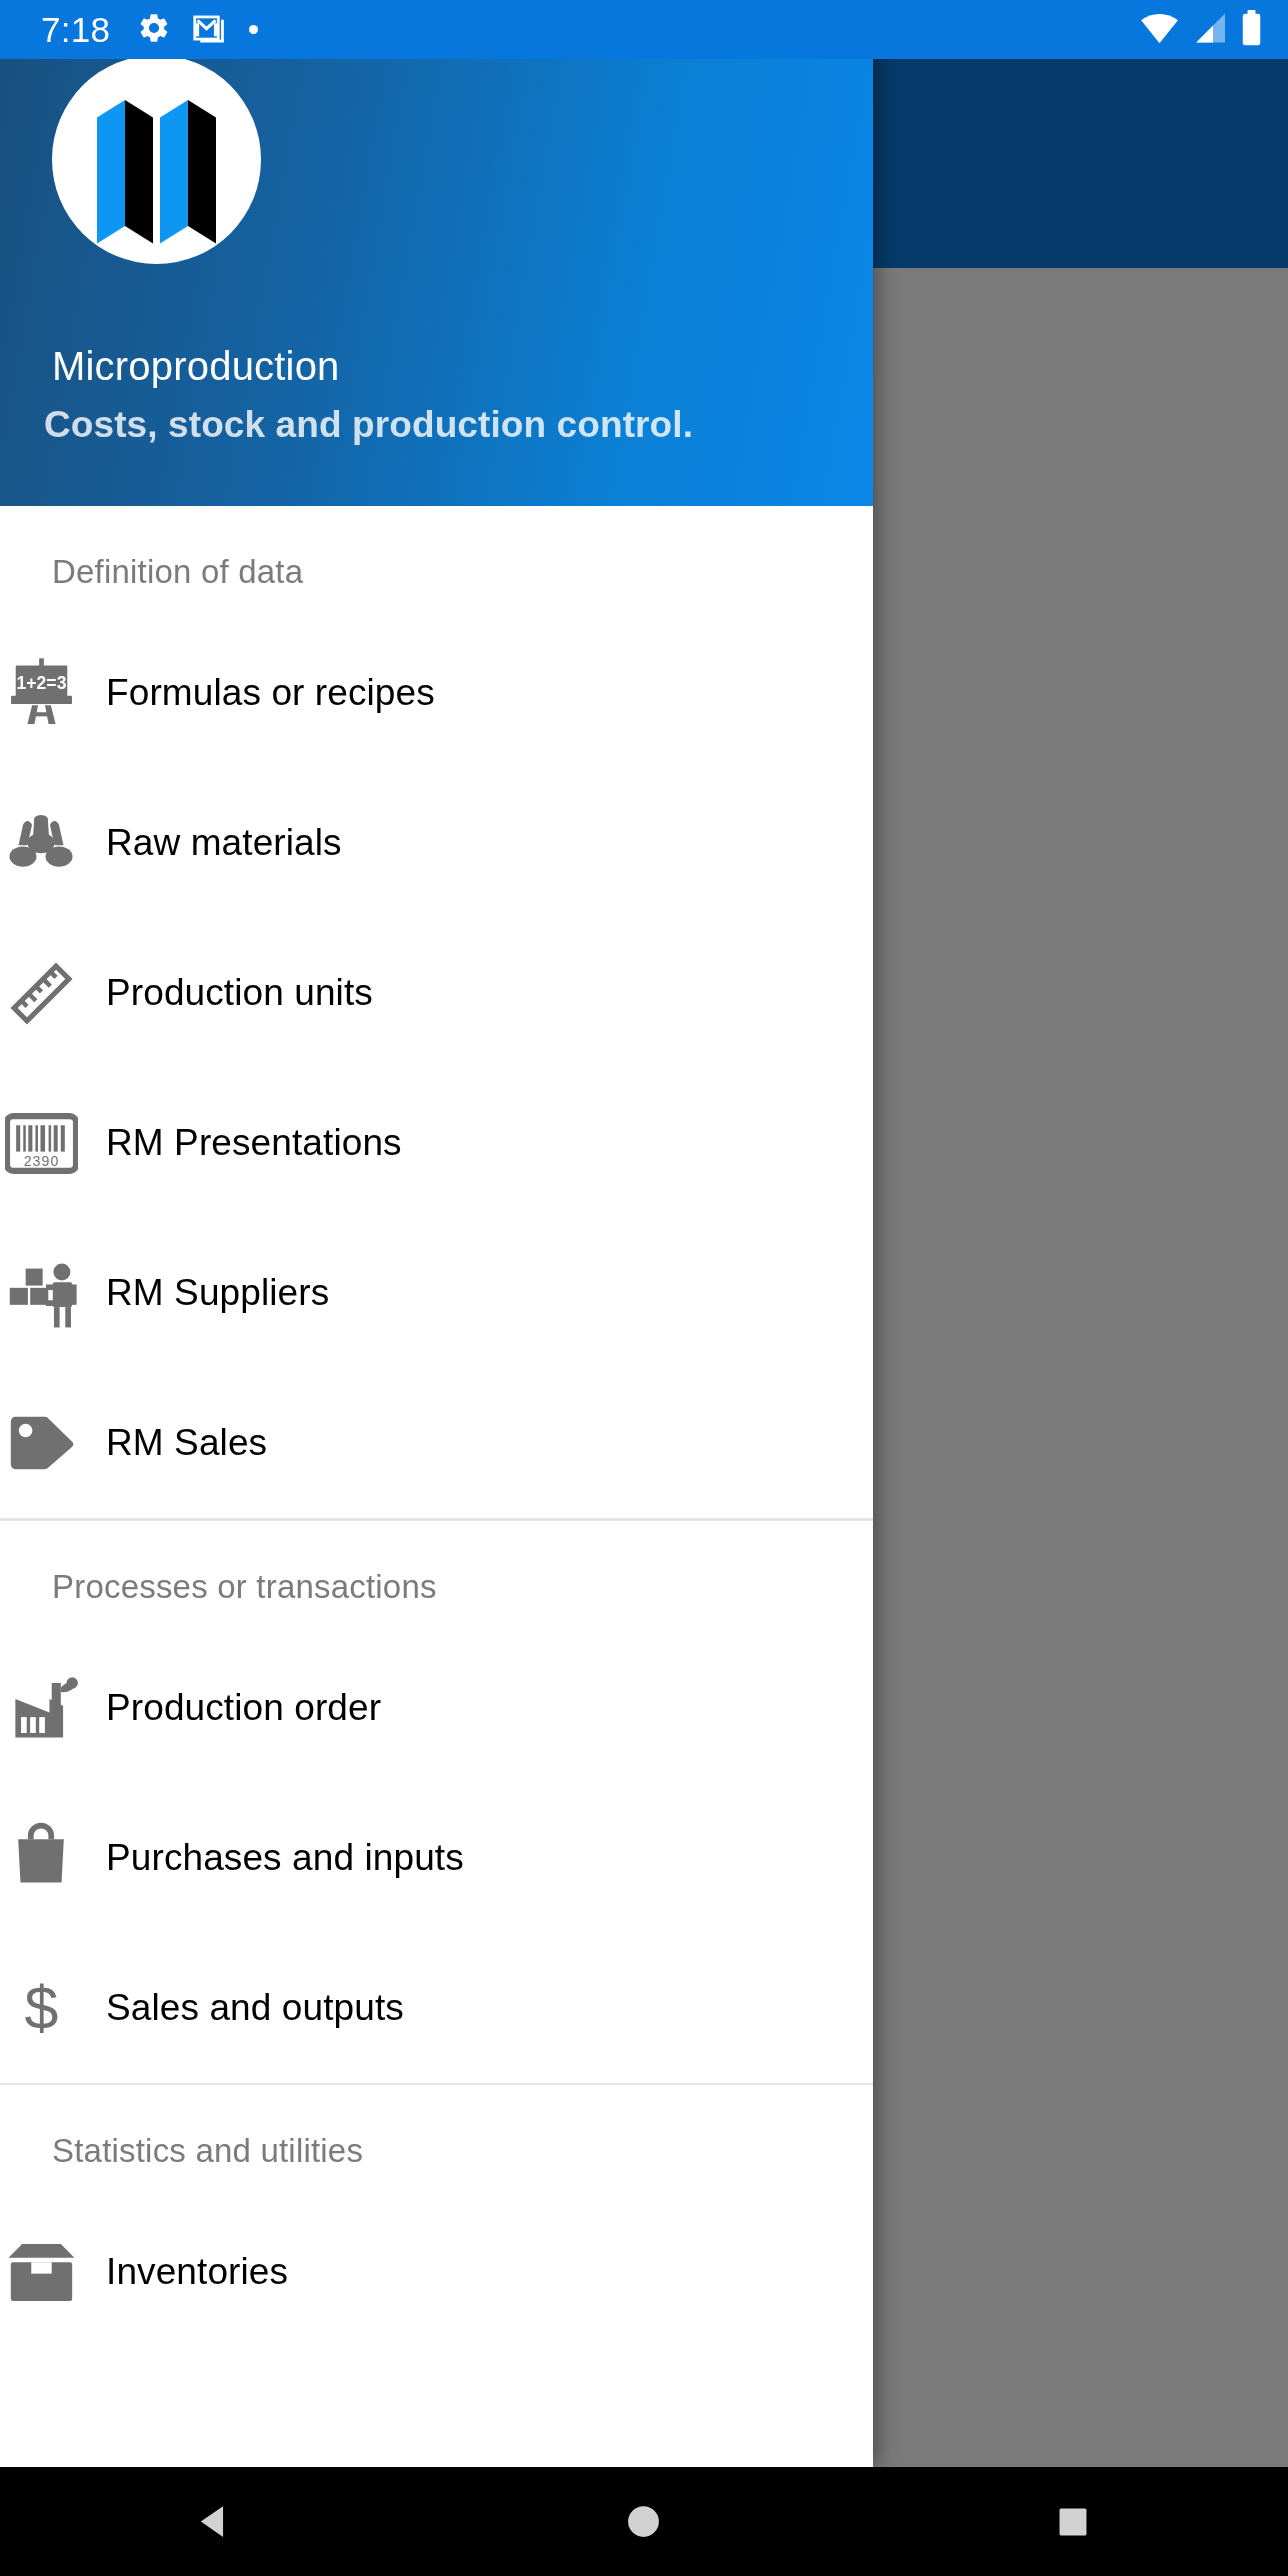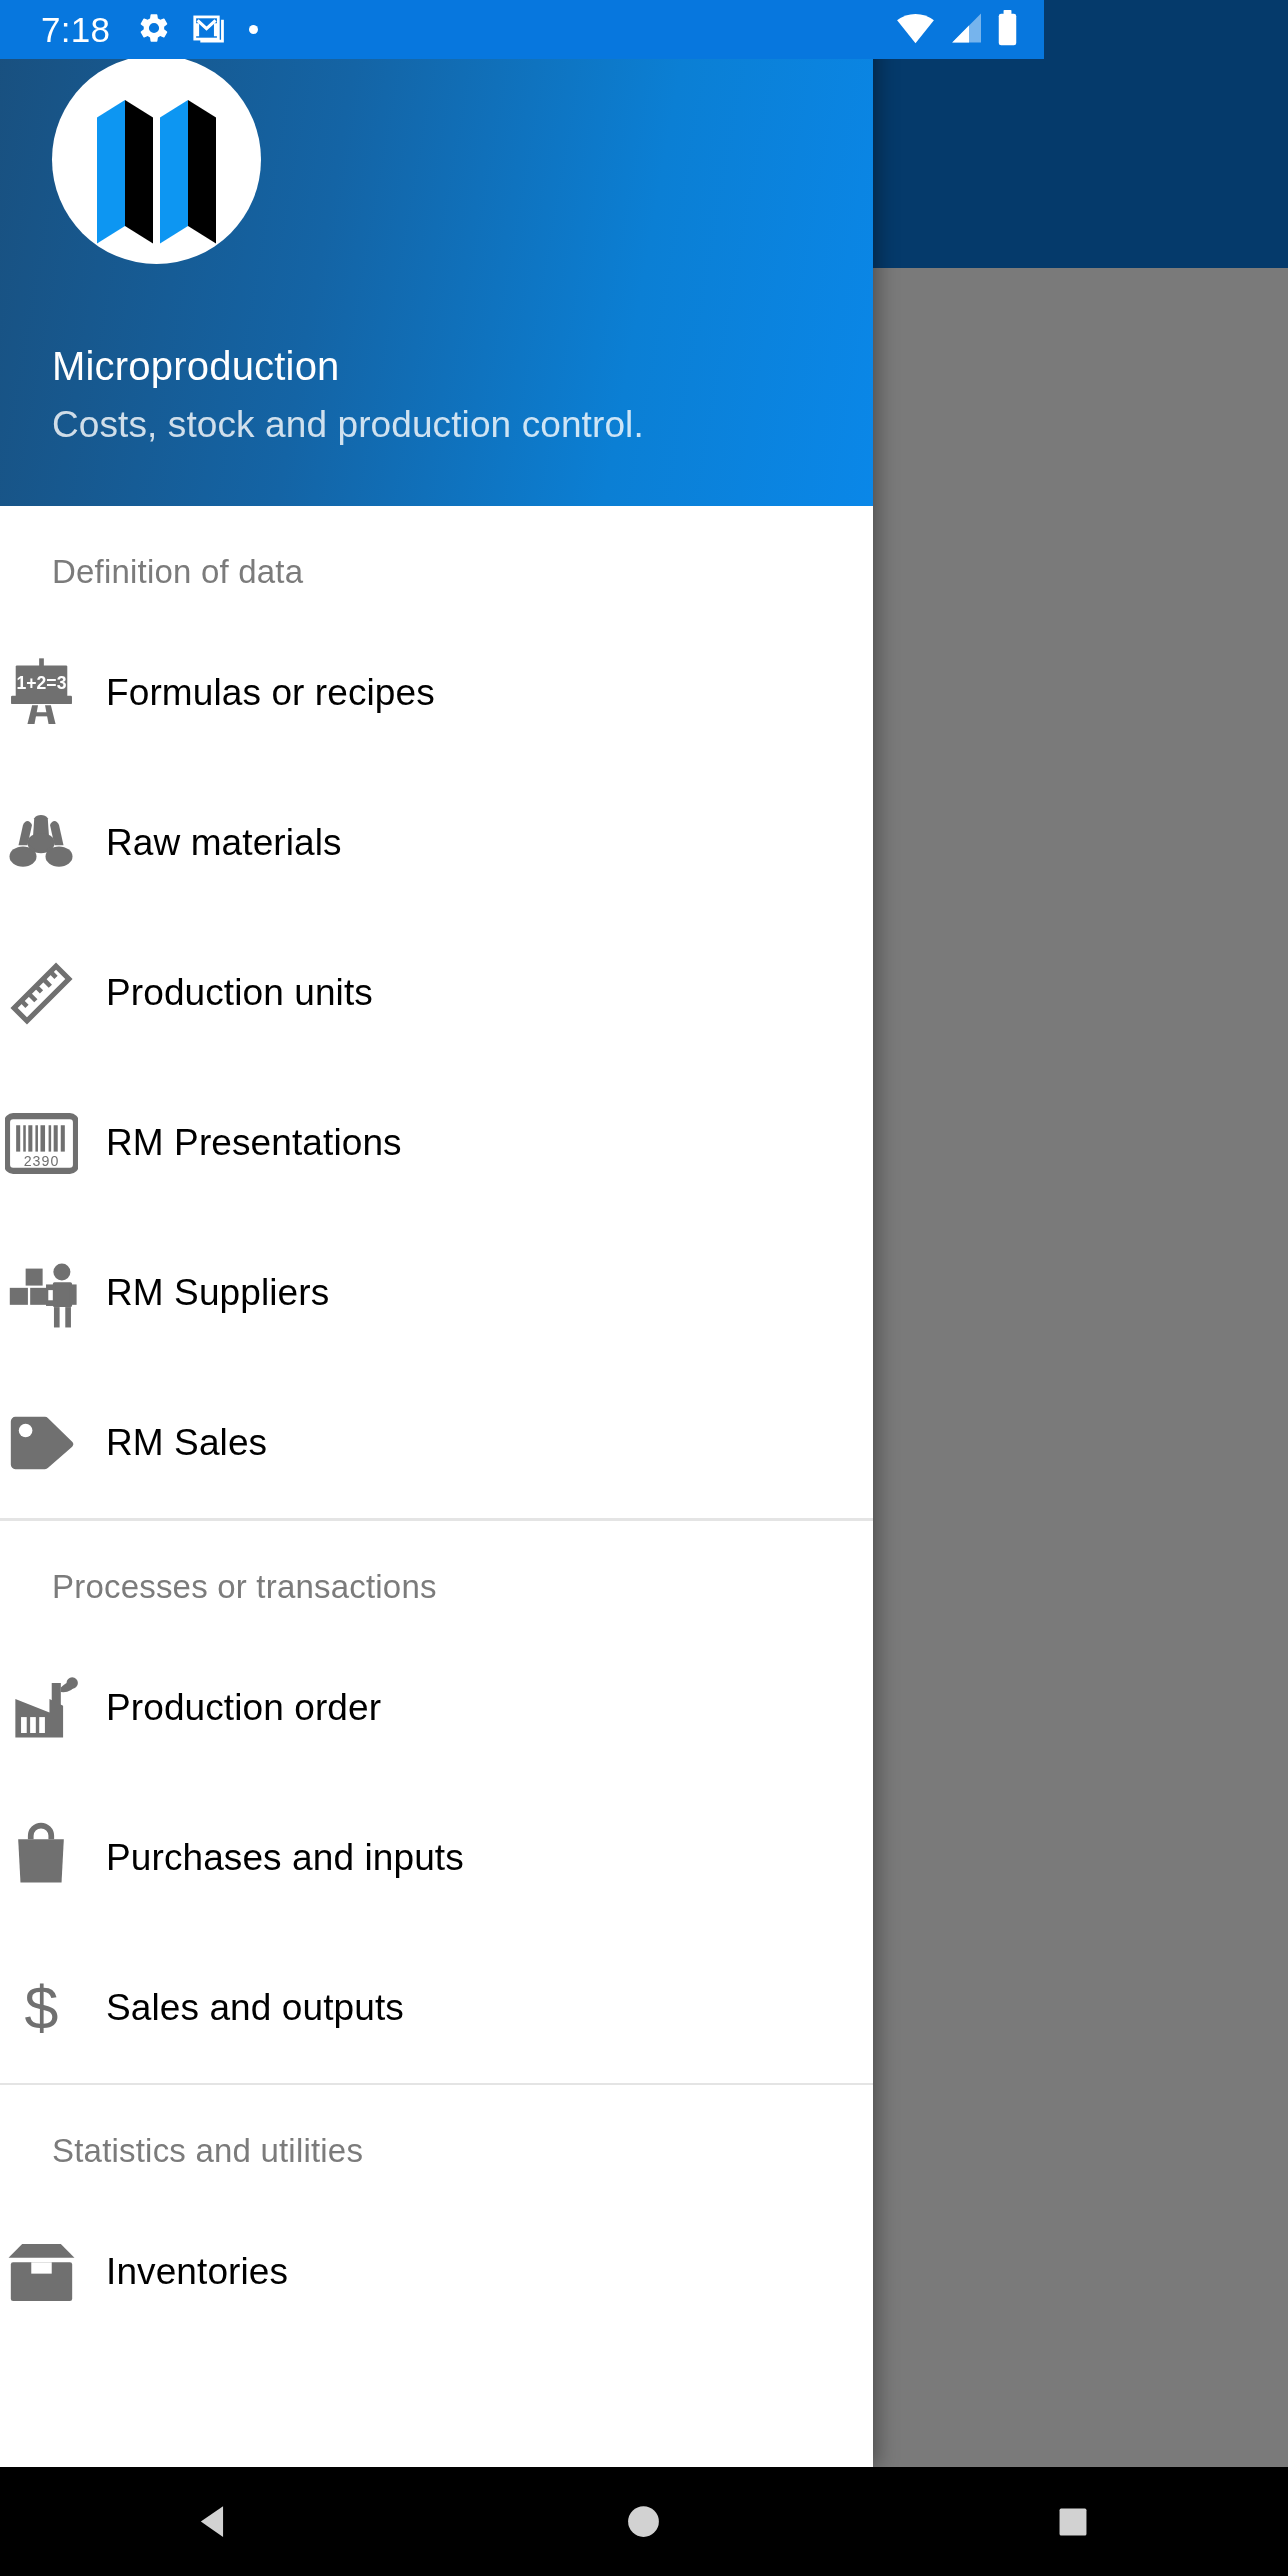--- a/index.html
+++ b/index.html
@@ -31,21 +31,21 @@
   }
 
   
   #scrim {
     position:absolute; left:0; top:0; width:1288px; height:2576px;
     background:rgba(0,0,0,.52);
   }
 
   
   #statusbar {
-    position:absolute; left:0; top:0; width:1044px; height:59px;
+    position:absolute; left:0; top:0; width:1288px; height:59px;
     background:#0777de; z-index:40;
     display:flex; align-items:center;
     padding:0 25px 0 41px;
     color:#ffffff;
   }
   #clock { font-size:35px; font-weight:400; letter-spacing:0.3px; }
   .sb-icons-left { display:flex; align-items:center; gap:20.6px; margin-left:27px; }
   .sb-icons-right { margin-left:auto; display:flex; align-items:center; gap:11.6px; }
   .sb-dot { width:9.8px; height:9.8px; border-radius:50%; background:#fff; display:block; }
 
@@ -66,22 +66,22 @@
     width:209px; height:209px; border-radius:50%;
     background:#ffffff;
     display:flex; align-items:center; justify-content:center;
     overflow:hidden;
   }
   #drawer-title {
     position:absolute; left:52px; top:344px;
     font-size:40px; color:#ffffff; font-weight:400; letter-spacing:0.2px;
   }
   #drawer-subtitle {
-    position:absolute; left:52px; top:404px;
-    font-size:37px; color:rgba(255,255,255,.80); font-weight:400; letter-spacing:0.1px;
+    position:absolute; left:44px; top:404px;
+    font-size:37px; color:rgba(255,255,255,.80); font-weight:700; letter-spacing:0.1px;
     white-space:nowrap;
   }
 
   #drawer-list { position:relative; }
 
   .section-label {
     font-size:33px; color:#7b7b7b; font-weight:400;
     padding:47px 16px 27px 52px; letter-spacing:0.2px;
   }
   .divider { height:2.7px; background:#e4e4e4; width:873px; }

